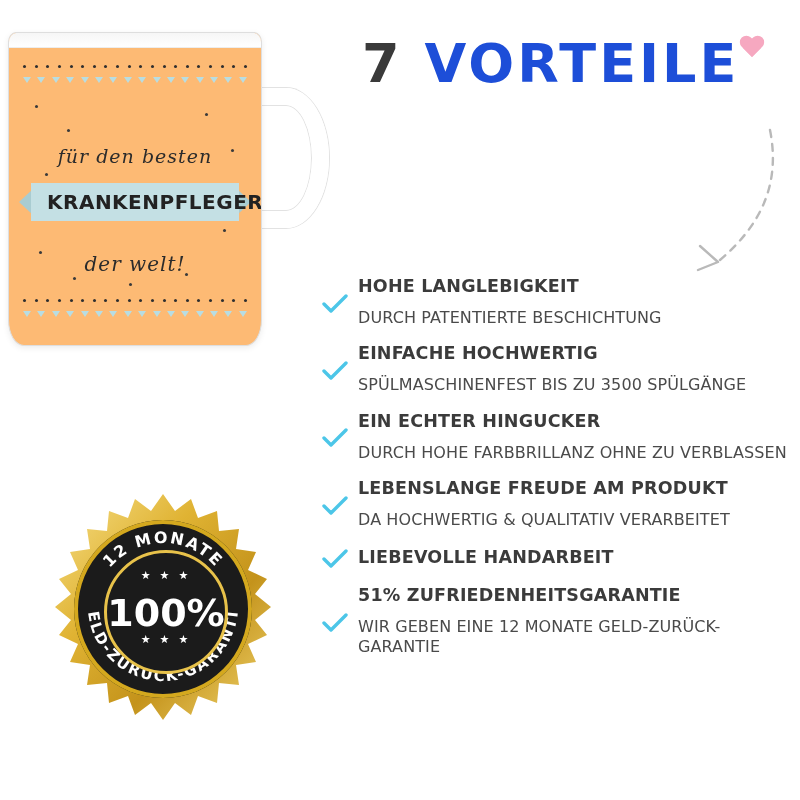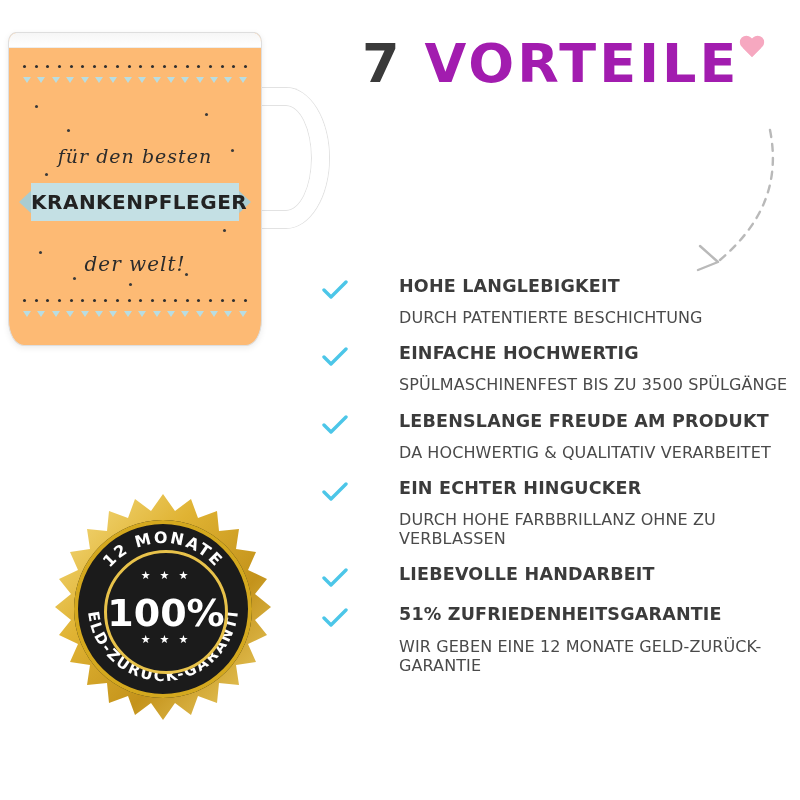--- a/index.html
+++ b/index.html
@@ -144,35 +144,36 @@
     position: absolute;
     left: 12px; top: 0;
     width: 208px; height: 38px;
     line-height: 38px;
     text-align: center;
     font-family: "DejaVu Sans", sans-serif;
     font-weight: bold;
     font-size: 20px;
     letter-spacing: 0.5px;
     color: #222;
+    padding-left: 16px;
   }
 
   
   .headline {
     position: absolute;
     left: 362px;
     top: 32px;
     font-family: "DejaVu Sans", sans-serif;
     font-weight: bold;
     font-size: 54px;
     letter-spacing: 3px;
     white-space: nowrap;
   }
   .headline .num { color: #3a3a3a; }
-  .headline .word { color: #a21caf; }
+  .headline .word { color: #1d4ed8; }
 
   .heart {
     position: absolute;
     left: 739px;
     top: 36px;
     width: 26px;
     height: 24px;
   }
   .heart:before, .heart:after {
     content: "";
@@ -196,23 +197,22 @@
 
   
   .benefits {
     position: absolute;
     left: 322px;
     top: 276px;
     width: 470px;
   }
   .benefit {
     display: flex;
-    align-items: flex-start;
+    align-items: center;
     margin-bottom: 16px;
-    gap: 41px;
   }
   .check {
     flex: 0 0 auto;
     width: 26px;
     margin-right: 10px;
     margin-top: 4px;
   }
   .check svg { display: block; }
   .benefit .texts { flex: 1 1 auto; }
   .benefit .title {
@@ -448,34 +448,34 @@
       </span>
     </div>
 
     <div class="benefit">
       <span class="check">
         <svg width="26" height="20" viewBox="0 0 26 20">
             <path d="M2 10 L9 17 L24 2" fill="none" stroke="#4cc6e8" stroke-width="3.4" stroke-linecap="round" stroke-linejoin="round"></path>
           </svg>
       </span>
       <span class="texts">
-        <div class="title">LEBENSLANGE FREUDE AM PRODUKT</div>
-        <div class="sub">DA HOCHWERTIG &amp; QUALITATIV VERARBEITET</div>
+        <div class="title">EIN ECHTER HINGUCKER</div>
+        <div class="sub">DURCH HOHE FARBBRILLANZ OHNE ZU VERBLASSEN</div>
       </span>
     </div>
 
     <div class="benefit">
       <span class="check">
         <svg width="26" height="20" viewBox="0 0 26 20">
             <path d="M2 10 L9 17 L24 2" fill="none" stroke="#4cc6e8" stroke-width="3.4" stroke-linecap="round" stroke-linejoin="round"></path>
           </svg>
       </span>
       <span class="texts">
-        <div class="title">EIN ECHTER HINGUCKER</div>
-        <div class="sub">DURCH HOHE FARBBRILLANZ OHNE ZU VERBLASSEN</div>
+        <div class="title">LEBENSLANGE FREUDE AM PRODUKT</div>
+        <div class="sub">DA HOCHWERTIG &amp; QUALITATIV VERARBEITET</div>
       </span>
     </div>
 
     <div class="benefit">
       <span class="check">
         <svg width="26" height="20" viewBox="0 0 26 20">
             <path d="M2 10 L9 17 L24 2" fill="none" stroke="#4cc6e8" stroke-width="3.4" stroke-linecap="round" stroke-linejoin="round"></path>
           </svg>
       </span>
       <span class="texts">

